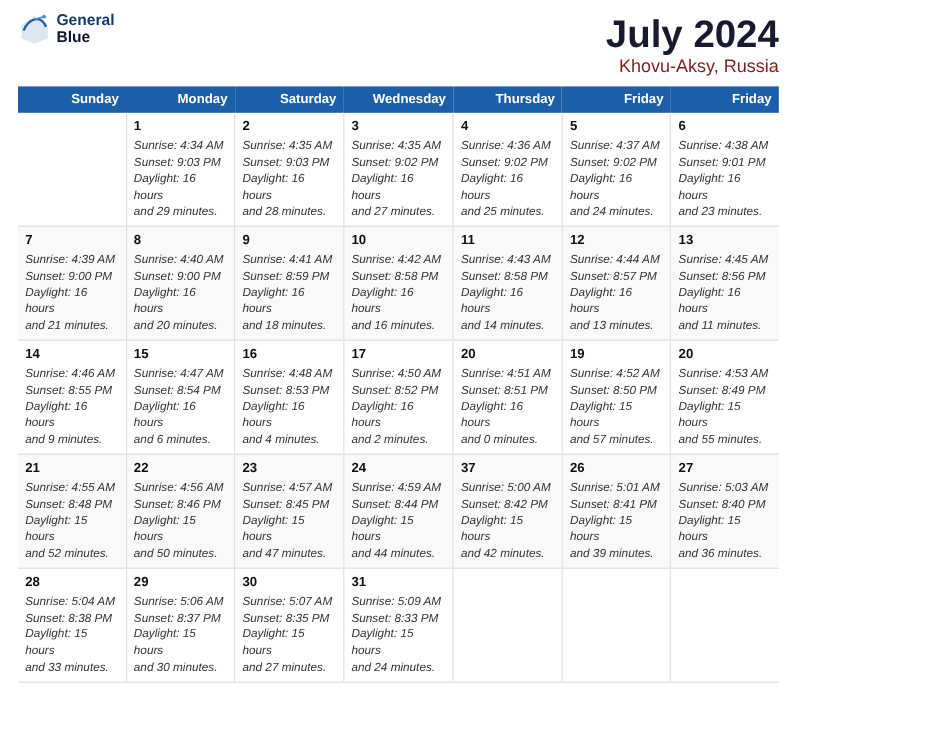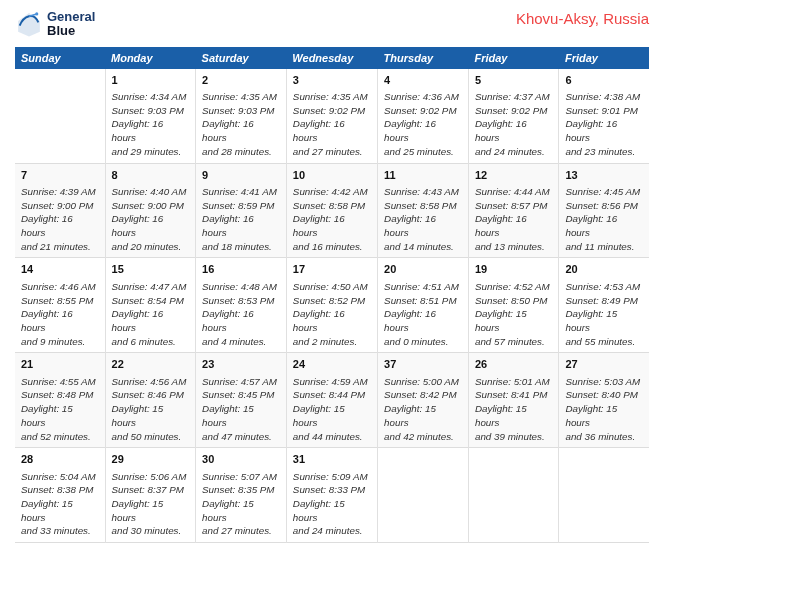--- a/index.html
+++ b/index.html
@@ -38,37 +38,36 @@
     .title-block {
       text-align: right;
     }
     .main-title {
       font-size: 32px;
       font-weight: bold;
       color: #1a1a2e;
     }
     .subtitle {
       font-size: 15px;
-      color: #ef4444;
+      color: #7f1d1d;
     }
     table {
       width: 100%;
       border-collapse: collapse;
       font-size: 10.5px;
     }
     thead tr {
       background-color: #1a5fa8;
       color: white;
     }
     thead th {
       padding: 5px 6px;
-      text-align: left;
+      text-align: right;
       font-size: 11px;
       font-weight: bold;
-      font-style: italic;
     }
     tbody tr {
       border-bottom: 1px solid #ddd;
     }
     tbody tr:nth-child(even) {
       background-color: #f9f9f9;
     }
     tbody td {
       padding: 4px 6px;
       vertical-align: top;
@@ -106,20 +105,21 @@
         <path d="M6,20 Q10,10 18,8 Q26,6 30,16" stroke="#1a5fa8" stroke-width="2.5" fill="none"></path>
         <path d="M18,8 L28,5" stroke="#4a90d9" stroke-width="2" fill="none"></path>
         <circle cx="28" cy="5" r="2" fill="#4a90d9"></circle>
       </svg>
       <div class="logo-text">
         <div>General</div>
         <div style="color:#0f172a">Blue</div>
       </div>
     </div>
     <div class="title-block">
+      <div class="main-title">July 2024</div>
       <div class="subtitle">Khovu-Aksy, Russia</div>
     </div>
   </div>
 
   <table>
     <thead>
       <tr>
       <th>Sunday</th>
           <th>Monday</th>
           <th>Saturday</th>

